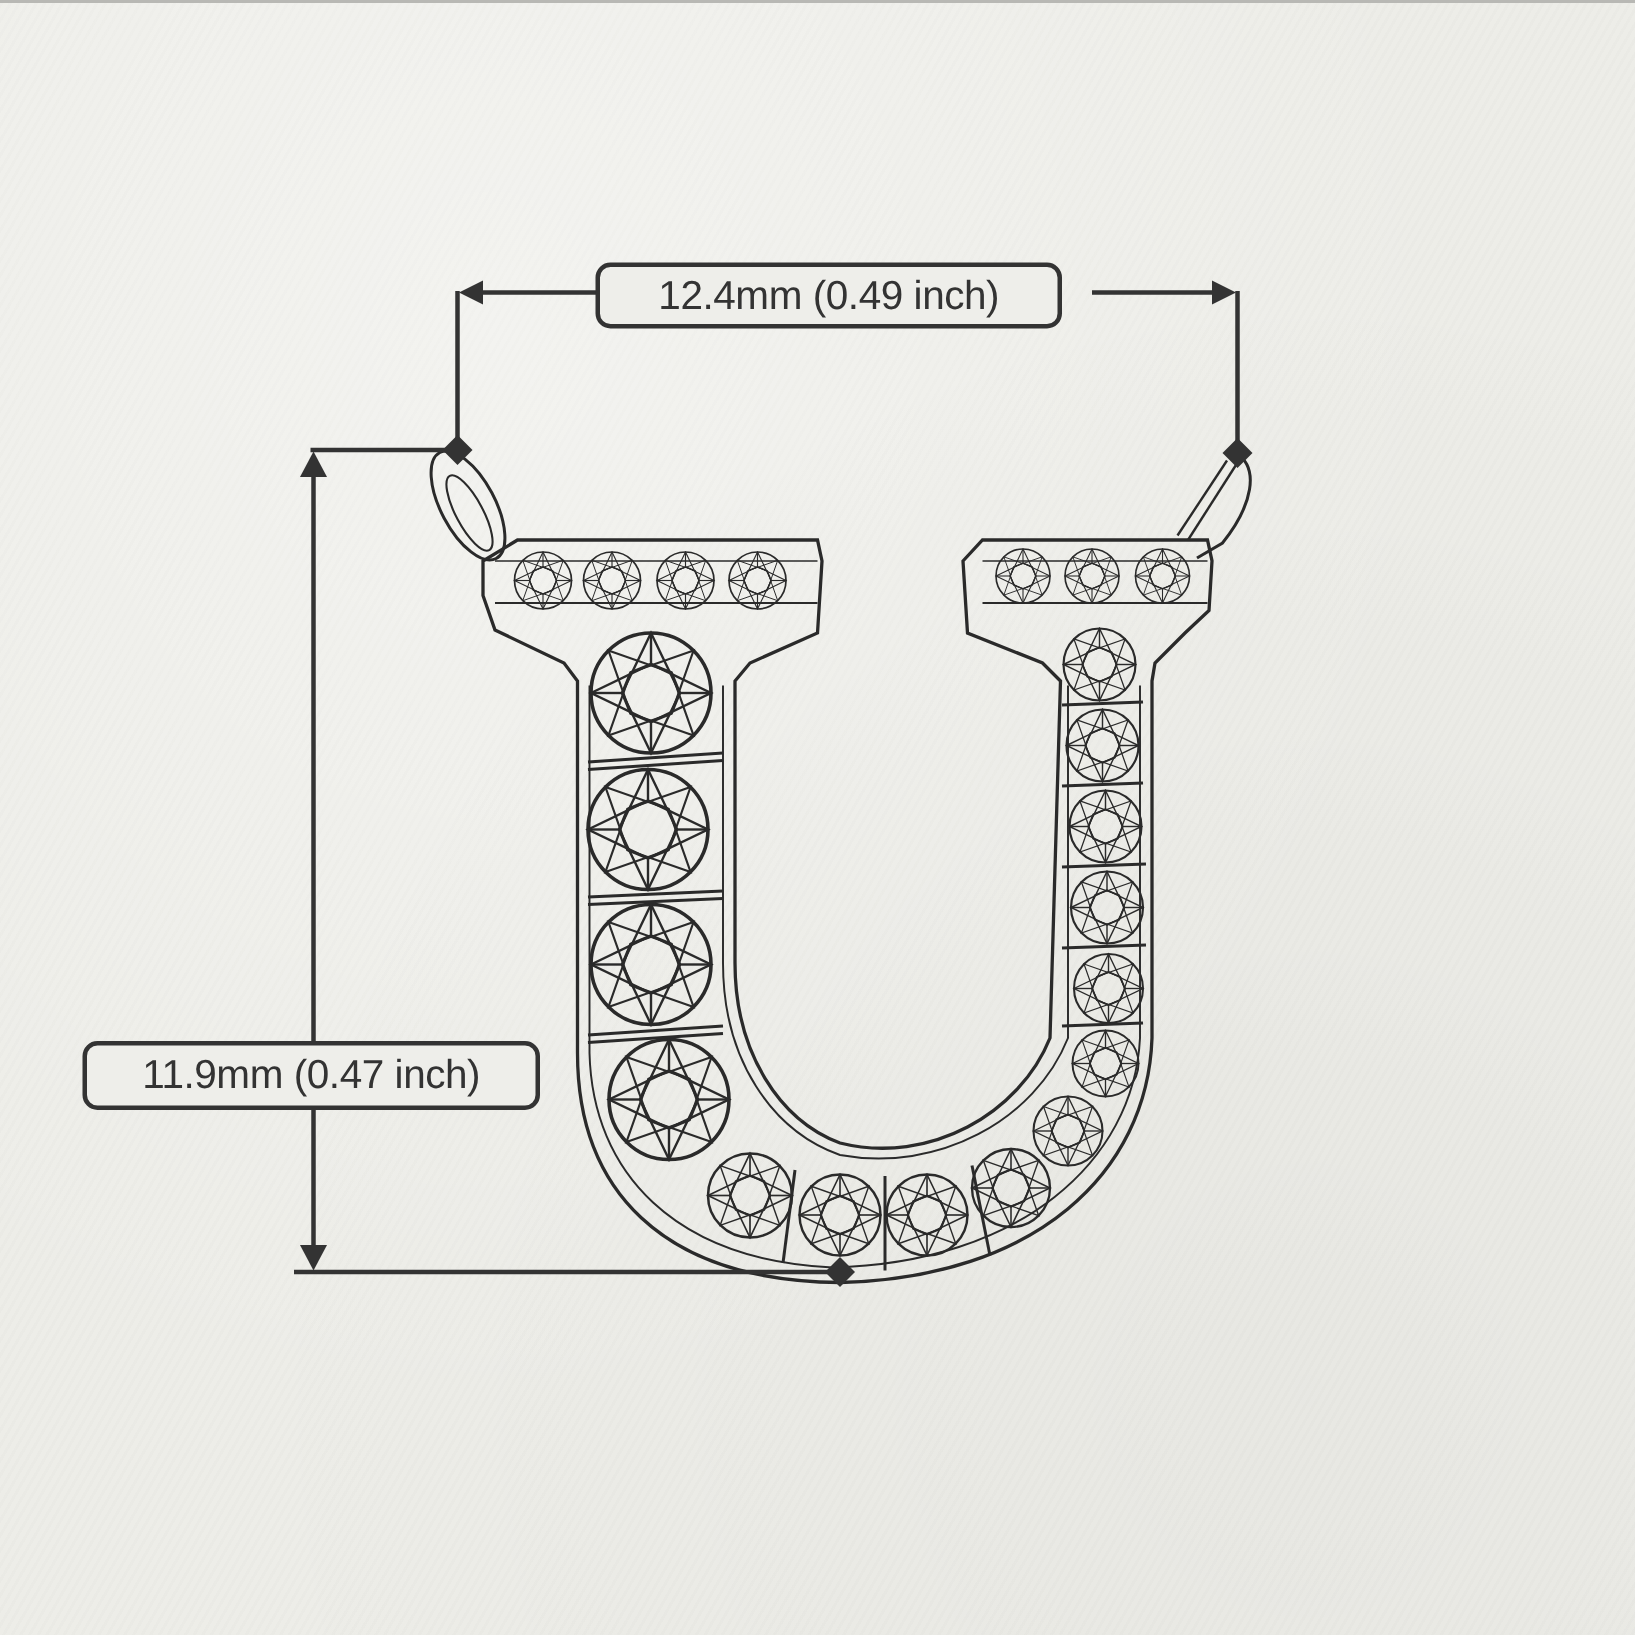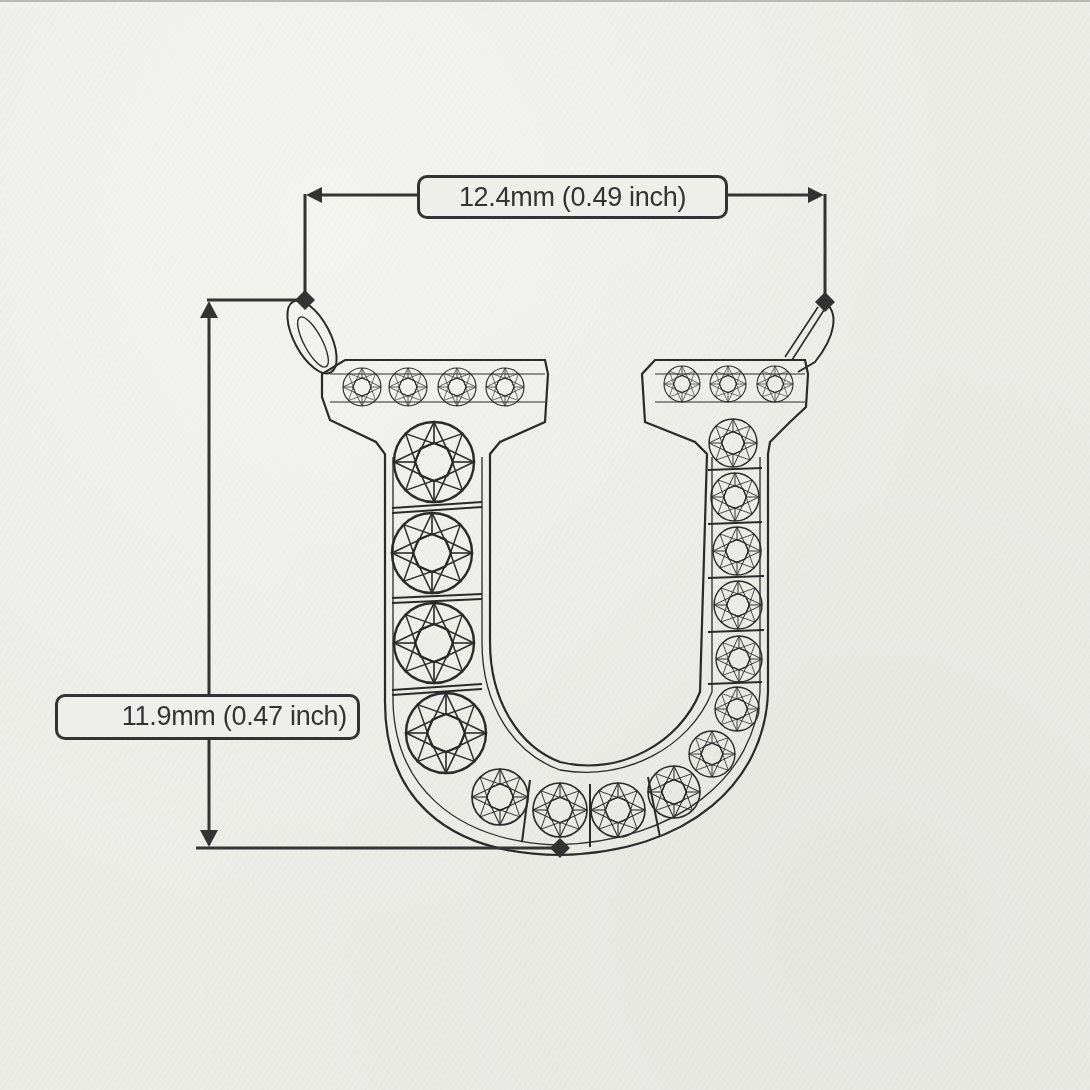--- a/index.html
+++ b/index.html
@@ -26,22 +26,22 @@
       background: #eeeeea;
       color: #333333;
       font-size: 27px;
       line-height: 34px;
       padding: 2px 10px 1px 10px;
       white-space: nowrap;
       letter-spacing: -0.3px;
       box-sizing: border-box;
       text-align: center;
     }
-    #width-label { left: 417px; top: 173px; width: 311px; height: 44px; }
-    #height-label { left: 55px; top: 692px; width: 305px; height: 46px; text-align: right; }
+    #width-label { left: 397px; top: 173px; width: 311px; height: 44px; }
+    #height-label { left: 55px; top: 692px; width: 305px; height: 46px; }
   </style>
 </head>
 <body>
 
 <div class="canvas">
 
   <svg class="drawing" width="1090" height="1090" viewBox="0 0 1090 1090">
     <defs>
 
       <g id="stone">

